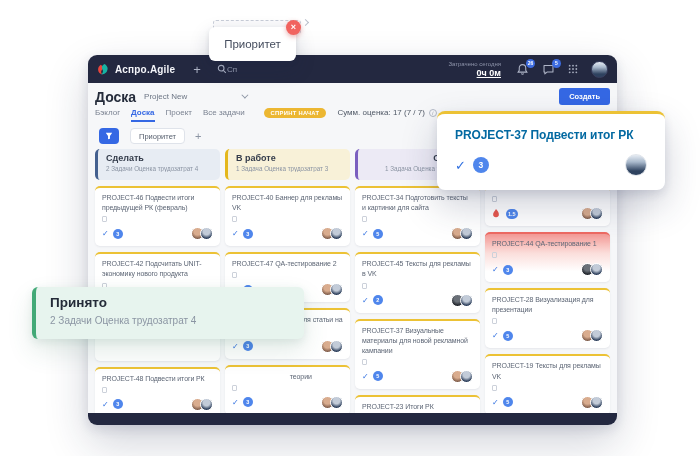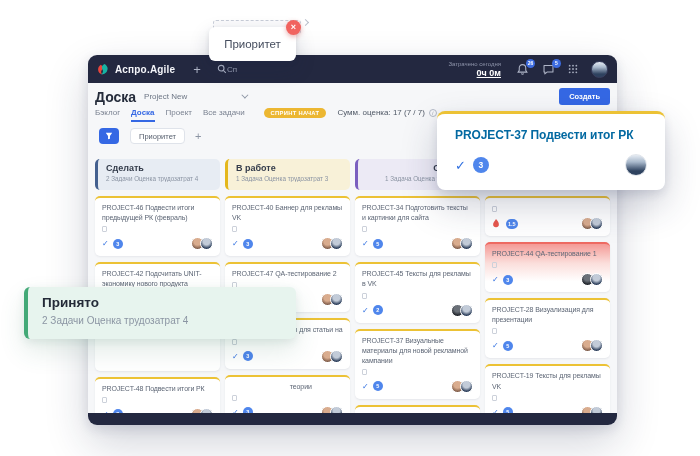--- a/index.html
+++ b/index.html
@@ -53,21 +53,21 @@
   .search-box { width:118px; height:16px; background:#fff; border:1px solid #dfe3ea; border-radius:4px;
     font-size:8px; color:#444; padding:0 6px; }
   .search-box::placeholder { color:#a4acb9; }
   .filter-btn { width:20px; height:16px; margin-left:4px; background:#3568e4; border:none;
     border-radius:4px; display:flex; align-items:center; justify-content:center; }
   .chip { margin-left:11px; height:16px; background:#fff; border:1px solid #dfe3ea; border-radius:4px;
     font-size:7.5px; color:#545d6c; padding:0 8px; display:flex; align-items:center; }
   .plus-sm { margin-left:10px; color:#8b94a3; font-size:11px; }
 
   
-  .columns { margin-top:15px; display:flex; gap:5px; align-items:flex-start; }
+  .columns { margin-top:5px; display:flex; gap:5px; align-items:flex-start; }
   .col { flex:1; min-width:0; }
   .col-head { height:31px; border-radius:5px; border-left:3px solid transparent; padding:4px 8px; }
   .col-head.blue   { background:#e7ecf3; border-left-color:#44608f; }
   .col-head.yellow { background:#f8f1d8; border-left-color:#e4b71c; }
   .col-head.purple { background:#eceaf5; border-left-color:#7a5fc0;text-align:right; }
   .col-head.none   { background:transparent; border-left-color:transparent; }
   .col-title { font-size:9px; font-weight:bold; color:#333b4a; }
   .col-sub { font-size:6.3px; color:#8b94a3; margin-top:2px; white-space:nowrap; overflow:hidden; }
   .cards { margin-top:6px; display:flex; flex-direction:column; gap:6px; }
   .card { background:#fff; border-radius:5px; border-top:2px solid #ecc235; padding:5px 7px 6px;
@@ -96,21 +96,21 @@
   .drop-chev { position:absolute; left:303px; top:20px; width:5px; height:5px;
     border-right:1px solid #b9bfca; border-top:1px solid #b9bfca; transform:rotate(45deg); }
   .tooltip-card { position:absolute; left:209px; top:27px; width:87px; height:34px; background:#fff;
     border-radius:6px; box-shadow:0 8px 20px rgba(30,40,70,.18), 0 2px 5px rgba(30,40,70,.10);
     display:flex; align-items:center; justify-content:center; }
   .tooltip-text { font-size:11.5px; color:#454d5e; }
   .tooltip-x { position:absolute; left:286px; top:20px; width:15px; height:15px; border-radius:50%;
     background:#f1635f; color:#fff; font-size:9px; line-height:14px; text-align:center; font-weight:bold;
     box-shadow:0 2px 5px rgba(200,60,60,.4); }
 
-  .accepted { position:absolute; left:24px; top:287px; width:272px; height:52px; background:#e7f4ee;
+  .accepted { position:absolute; left:32px; top:287px; width:272px; height:52px; background:#e7f4ee;
     border-left:4px solid #43a977; border-radius:6px; padding:8px 14px;
     box-shadow:0 12px 26px rgba(50,110,85,.14), 0 3px 8px rgba(50,110,85,.10); }
   .accepted-title { font-size:13.5px; font-weight:bold; color:#242b38; }
   .accepted-sub { font-size:10px; color:#8b95a3; margin-top:5px; }
 
   .task-overlay { position:absolute; left:437px; top:111px; width:228px; height:79px; background:#fff;
     border-top:3px solid #ecc235; border-radius:8px; padding:14px 18px 10px;
     box-shadow:0 16px 36px rgba(35,45,80,.22), 0 4px 10px rgba(35,45,80,.12); }
   .task-title { font-size:12px; color:#0369a1; font-weight:bold; letter-spacing:-.1px; }
   .task-foot { margin-top:12px; display:flex; align-items:center; }

